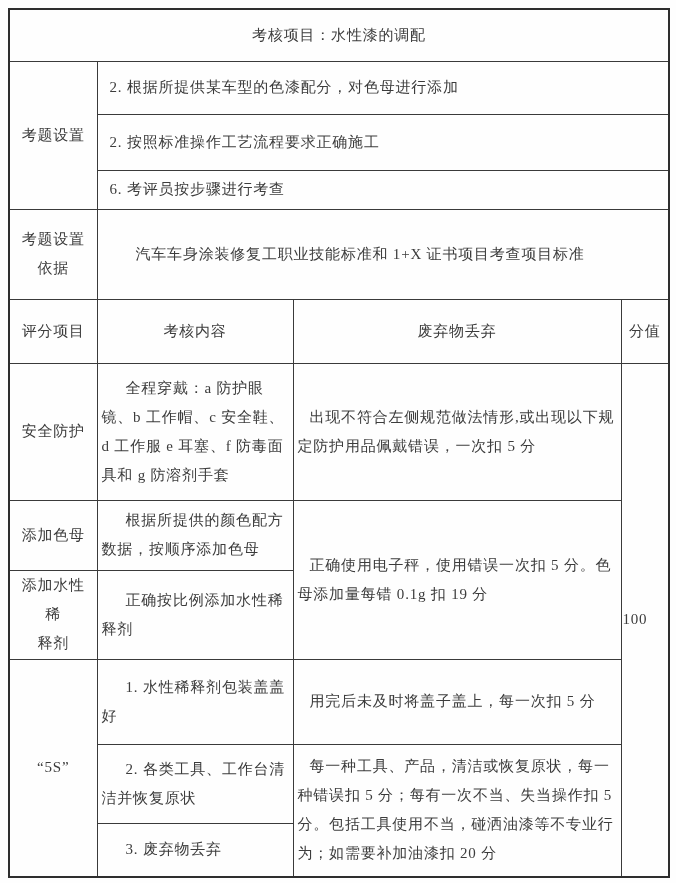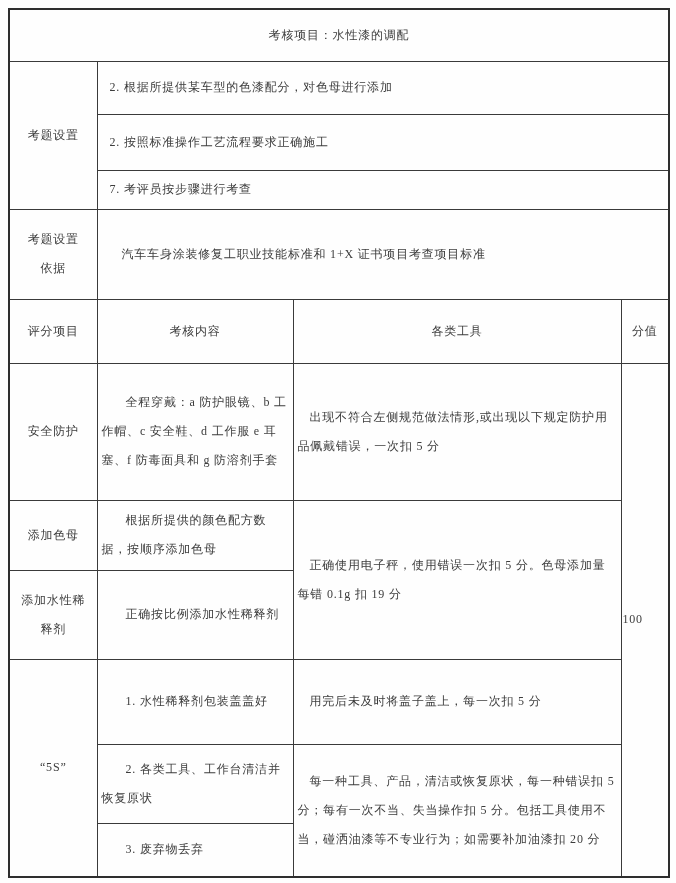--- a/index.html
+++ b/index.html
@@ -19,21 +19,21 @@
   table.rubric {
     border-collapse: collapse;
     table-layout: fixed;
     width: 660px;
     height: 868px;
     border: 2px solid #2e2e2e;
   }
   table.rubric td {
     border: 1px solid #3a3a3a;
     color: #3c3c3c;
-    font-size: 12px;
+    font-size: 15px;
     letter-spacing: 0.8px;
     line-height: 29px;
     vertical-align: middle;
     box-sizing: border-box;
     overflow: hidden;
   }
   
   tr.r1  { height: 52px; }
   tr.r2  { height: 53px; }
   tr.r3  { height: 56px; padding-left: 44px; }
@@ -55,21 +55,21 @@
     white-space: pre-line;
     padding: 0 8px;
     margin-top: 8px;
   }
   td.item {
     text-align: left;
     padding: 0 6px 0 12px;
   }
   td.basis-content {
     text-align: left;
-    padding: 0 6px;
+    padding: 0 20px;
     text-indent: 18px;
   }
   td.para2 {
     text-align: left;
     padding: 2px 4px;
     text-indent: 24px;
   }
   td.para3 {
     text-align: left;
     padding: 0 4px;
@@ -97,33 +97,33 @@
     </tr>
 
     <tr class="r2">
       <td rowspan="3" class="label">考题设置</td>
       <td colspan="3" class="item">2. 根据所提供某车型的色漆配分，对色母进行添加</td>
     </tr>
     <tr class="r3">
       <td colspan="3" class="item">2. 按照标准操作工艺流程要求正确施工</td>
     </tr>
     <tr class="r4">
-      <td colspan="3" class="item">7. 考评员按步骤进行考查</td>
+      <td colspan="3" class="item">6. 考评员按步骤进行考查</td>
     </tr>
 
     <tr class="r5">
       <td class="label">考题设置
 依据</td>
       <td colspan="3" class="basis-content">汽车车身涂装修复工职业技能标准和 1+X 证书项目考查项目标准</td>
     </tr>
 
     <tr class="r6">
       <td class="center">评分项目</td>
       <td class="center">考核内容</td>
-      <td class="center">各类工具</td>
+      <td class="center">废弃物丢弃</td>
       <td class="center">分值</td>
     </tr>
 
     <tr class="r7">
       <td class="label">安全防护</td>
       <td class="para2">全程穿戴：a 防护眼镜、b 工作帽、c 安全鞋、d 工作服 e 耳塞、f 防毒面具和 g 防溶剂手套</td>
       <td class="para3">出现不符合左侧规范做法情形,或出现以下规定防护用品佩戴错误，一次扣 5 分</td>
       <td rowspan="6" class="score">100</td>
     </tr>
 

